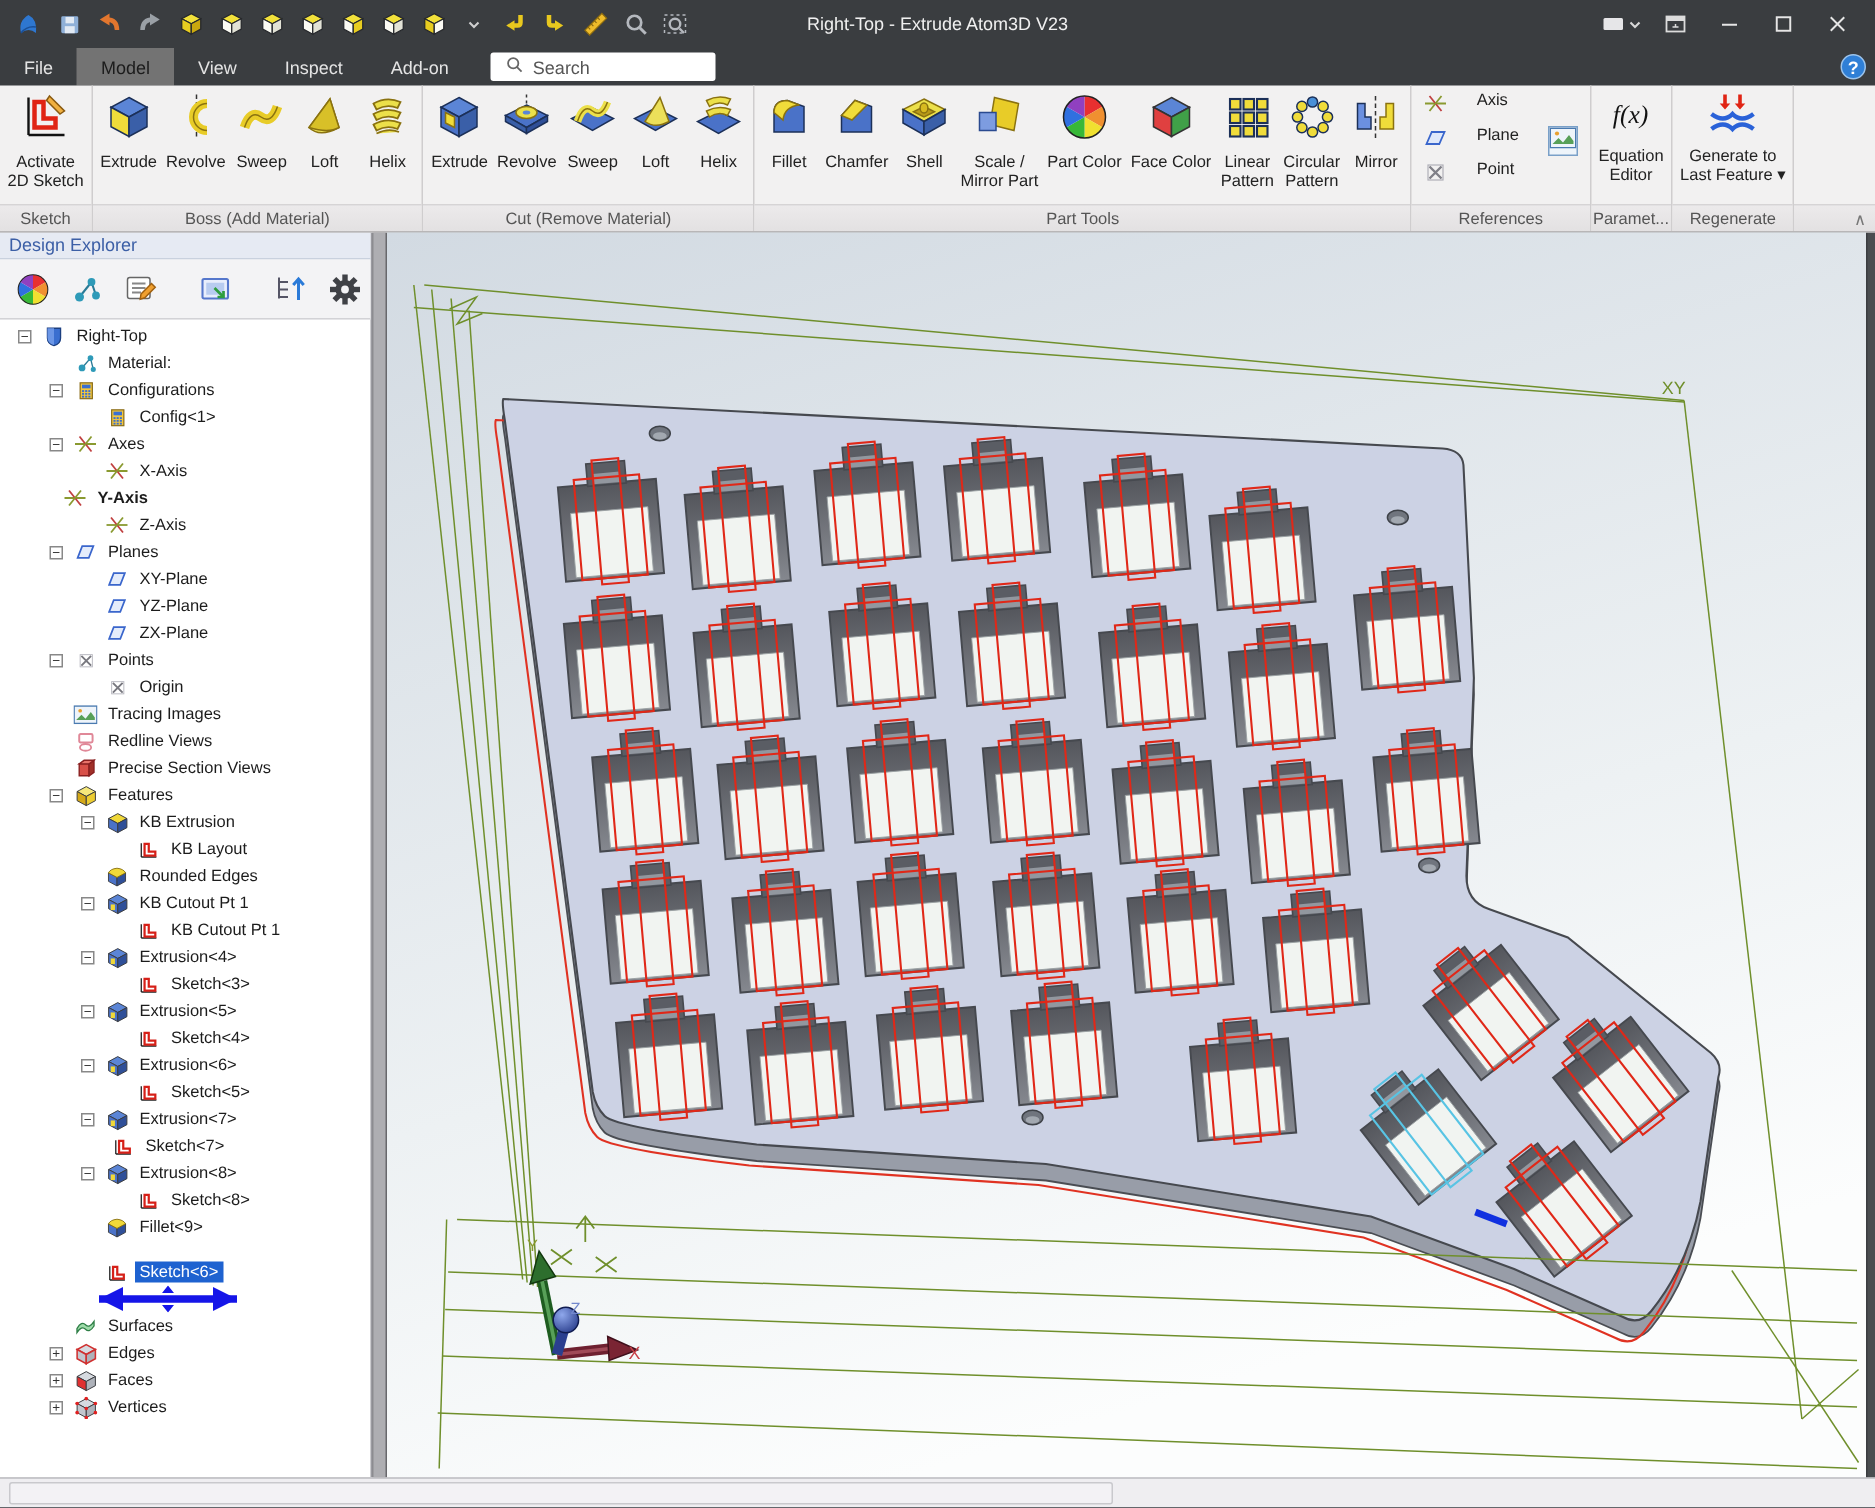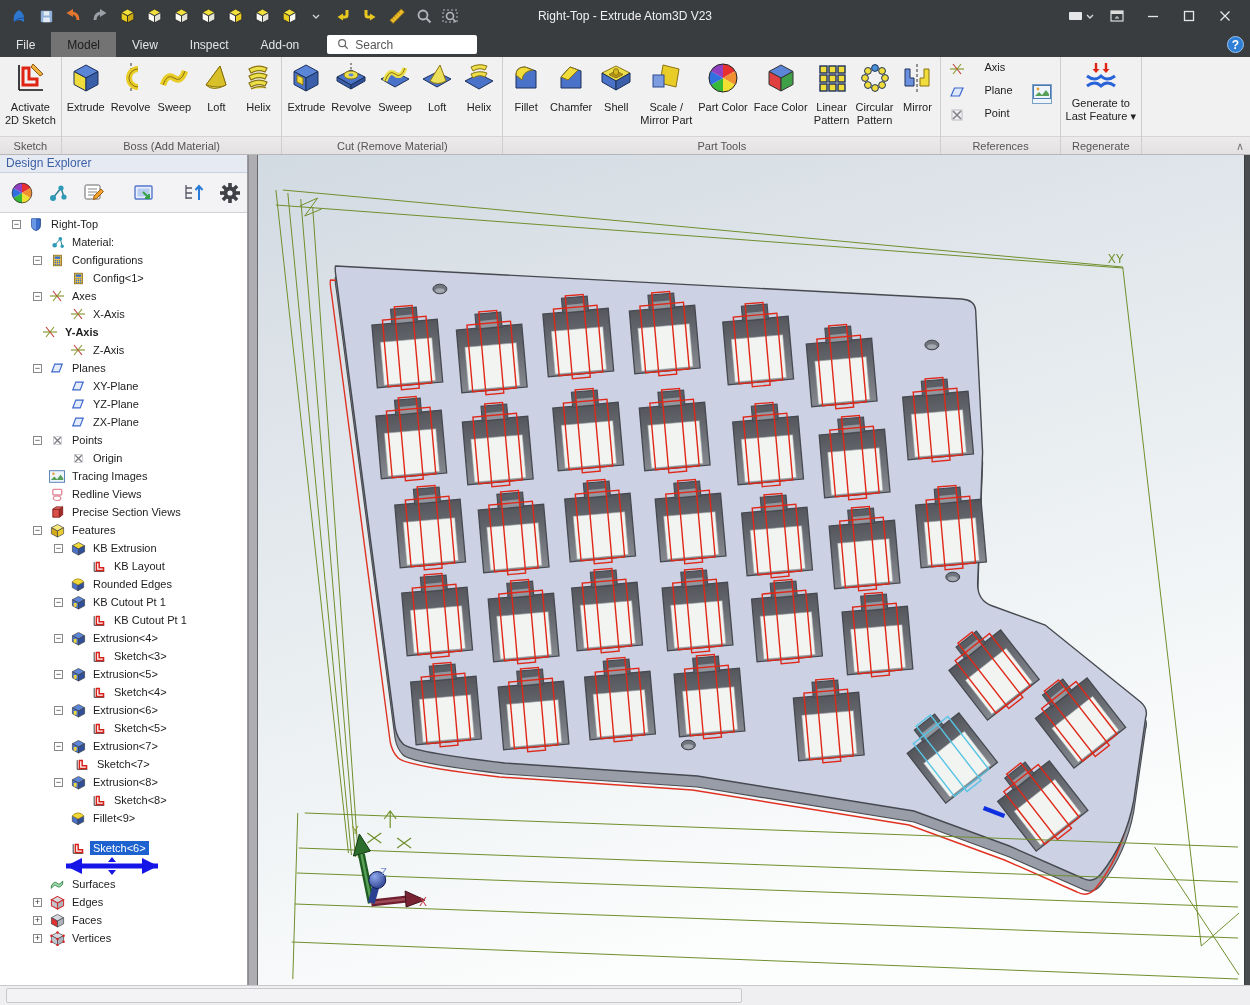--- a/index.html
+++ b/index.html
@@ -476,20 +476,32 @@
               </svg></span>
             <span>Point</span>
           </div>
         </div>
         <div class="rfoot">References</div>
       </div>
       <div class="rgroup">
         <div class="rbtns">
           <div class="rbtn">
             <div><svg width="40" height="30" viewBox="0 0 40 30">
+                <text x="20" y="21" text-anchor="middle" font-family="Liberation Serif,serif" font-style="italic" font-size="17" fill="#111">f(x)</text>
+              </svg></div>
+            <div class="lbl">Equation
+Editor</div>
+          </div>
+        </div>
+        <div class="rfoot">Paramet...</div>
+      </div>
+      <div class="rgroup">
+        <div class="rbtns">
+          <div class="rbtn">
+            <div><svg width="40" height="30" viewBox="0 0 40 30">
                 <path d="M15 2 v7 M25 2 v7" stroke="#e02414" stroke-width="2.4"></path>
                 <path d="M15 12 l-3.5-4 h7Z M25 12 l-3.5-4 h7Z" fill="#e02414"></path>
                 <path d="M6 15 Q14 21 20 15 Q26 21 34 15" stroke="#2a62d8" stroke-width="3" fill="none"></path>
                 <path d="M6 25 Q14 19 20 25 Q26 19 34 25" stroke="#2a62d8" stroke-width="3" fill="none"></path>
               </svg></div>
             <div class="lbl">Generate to
 Last Feature ▾</div>
           </div>
         </div>
         <div class="rfoot">Regenerate</div>

